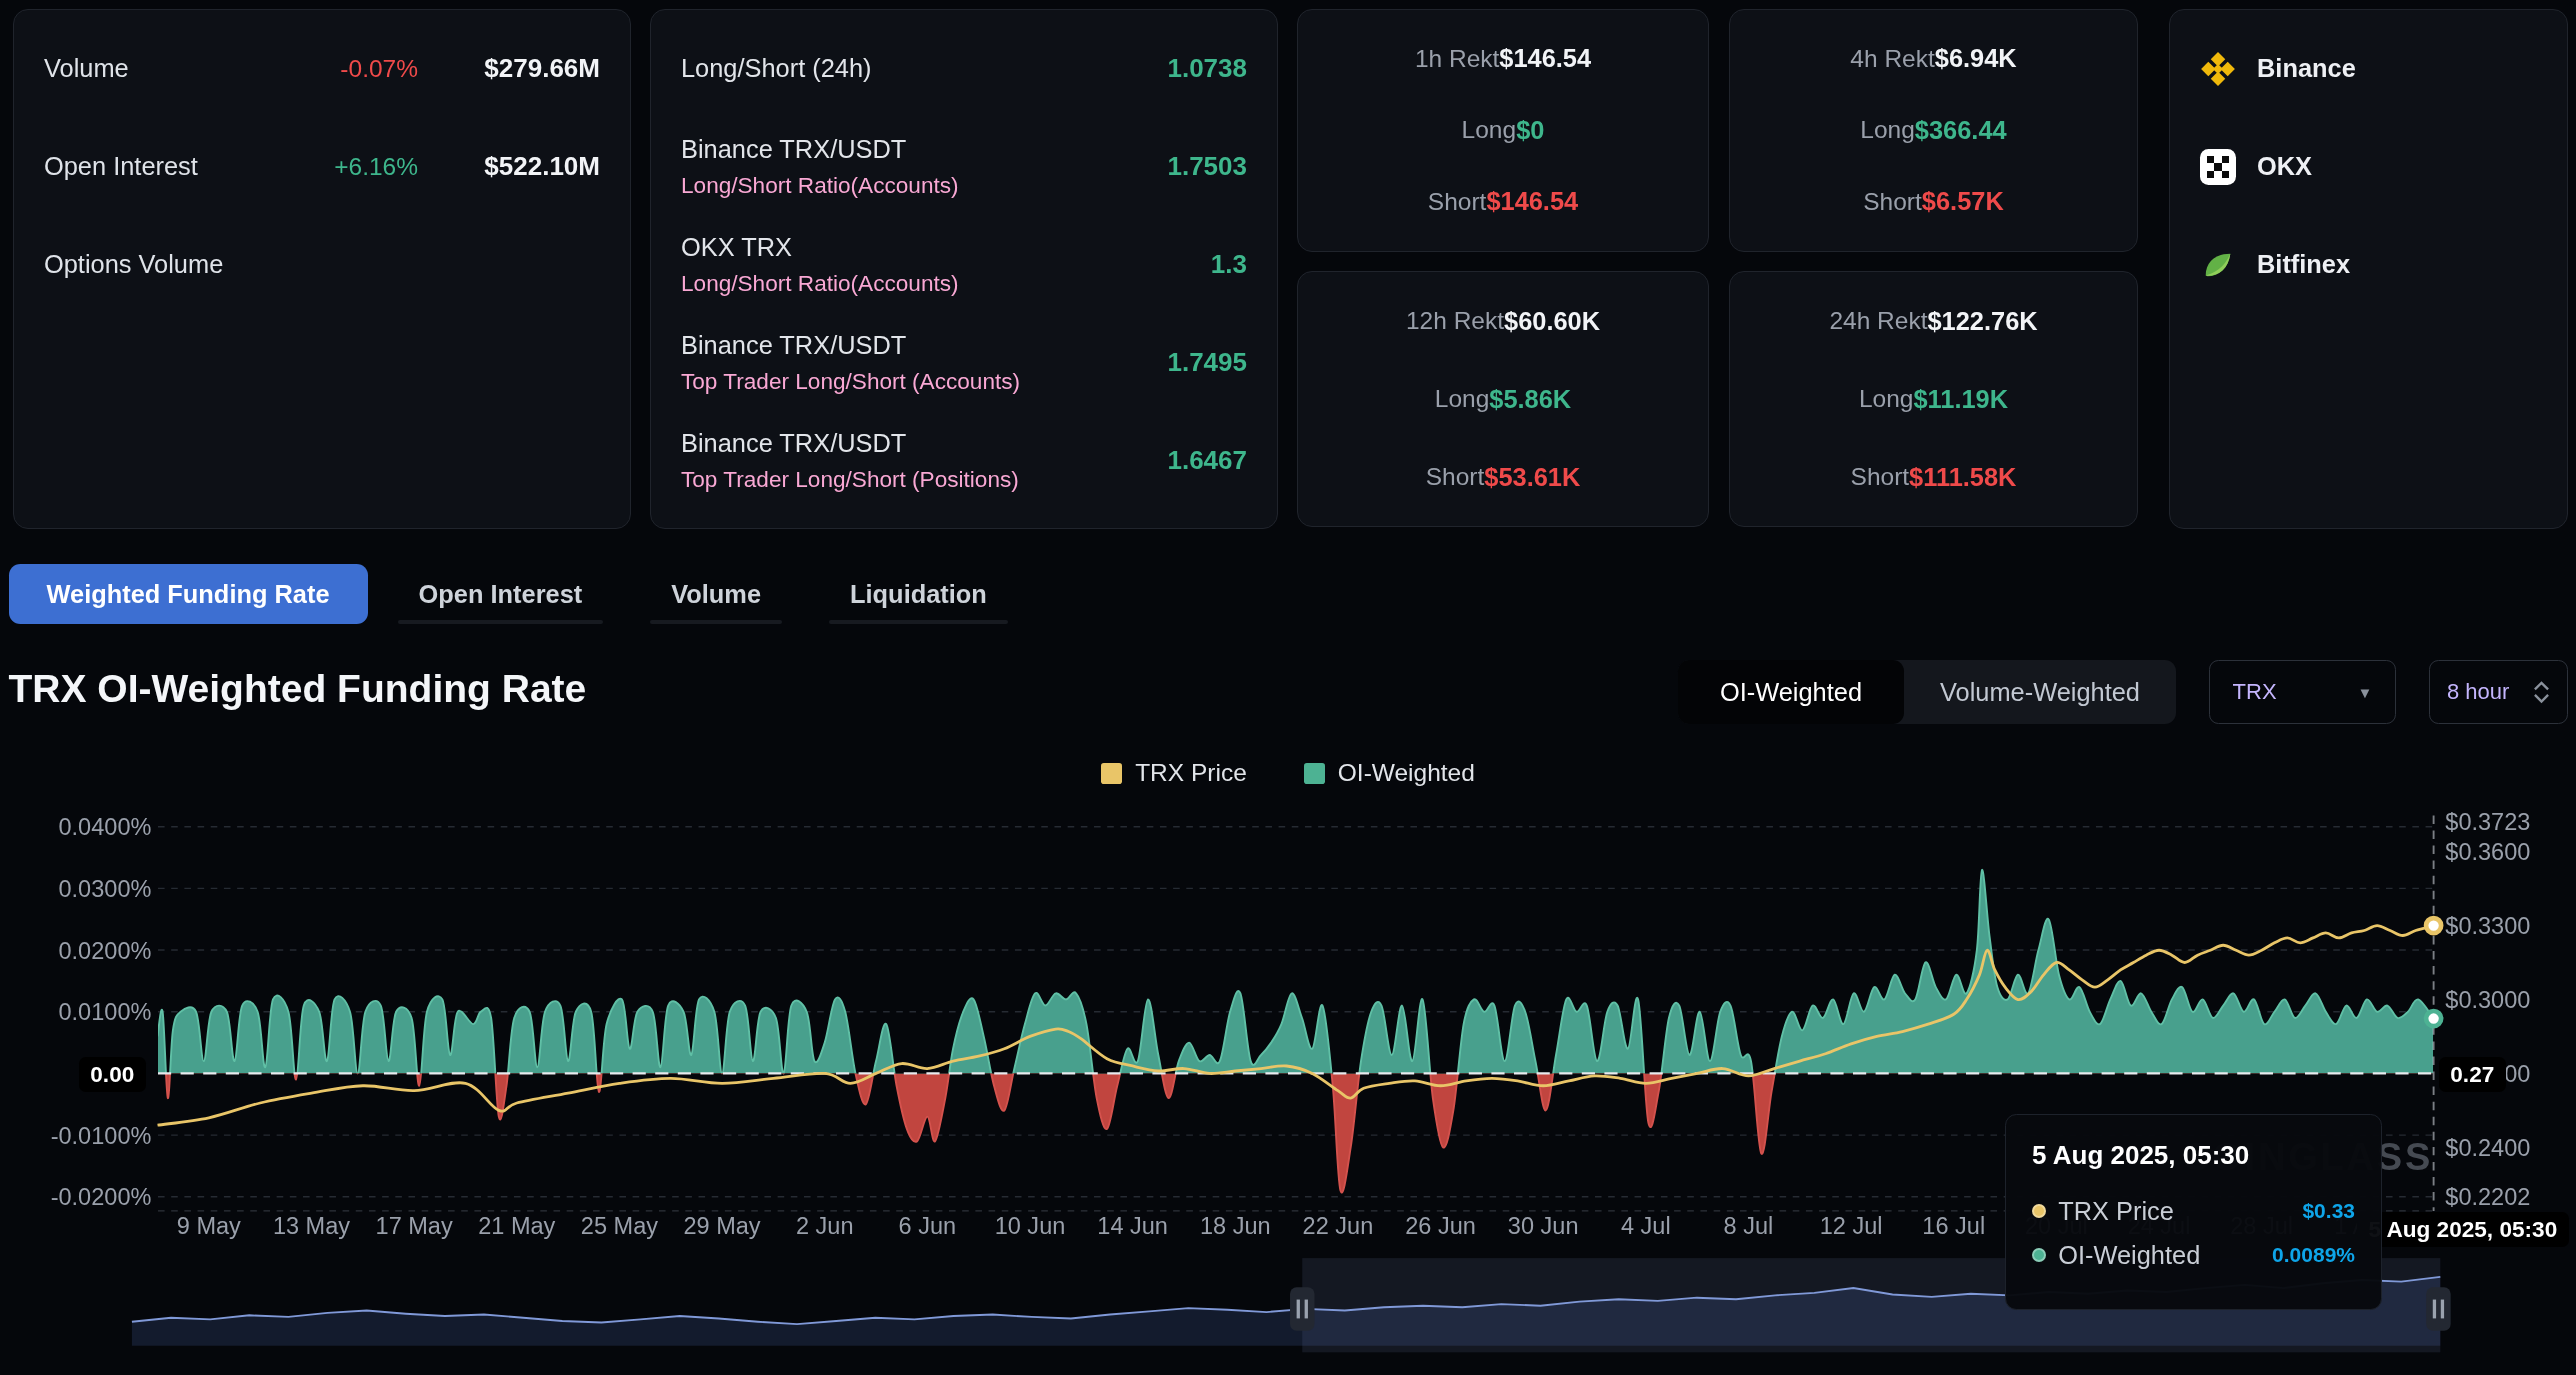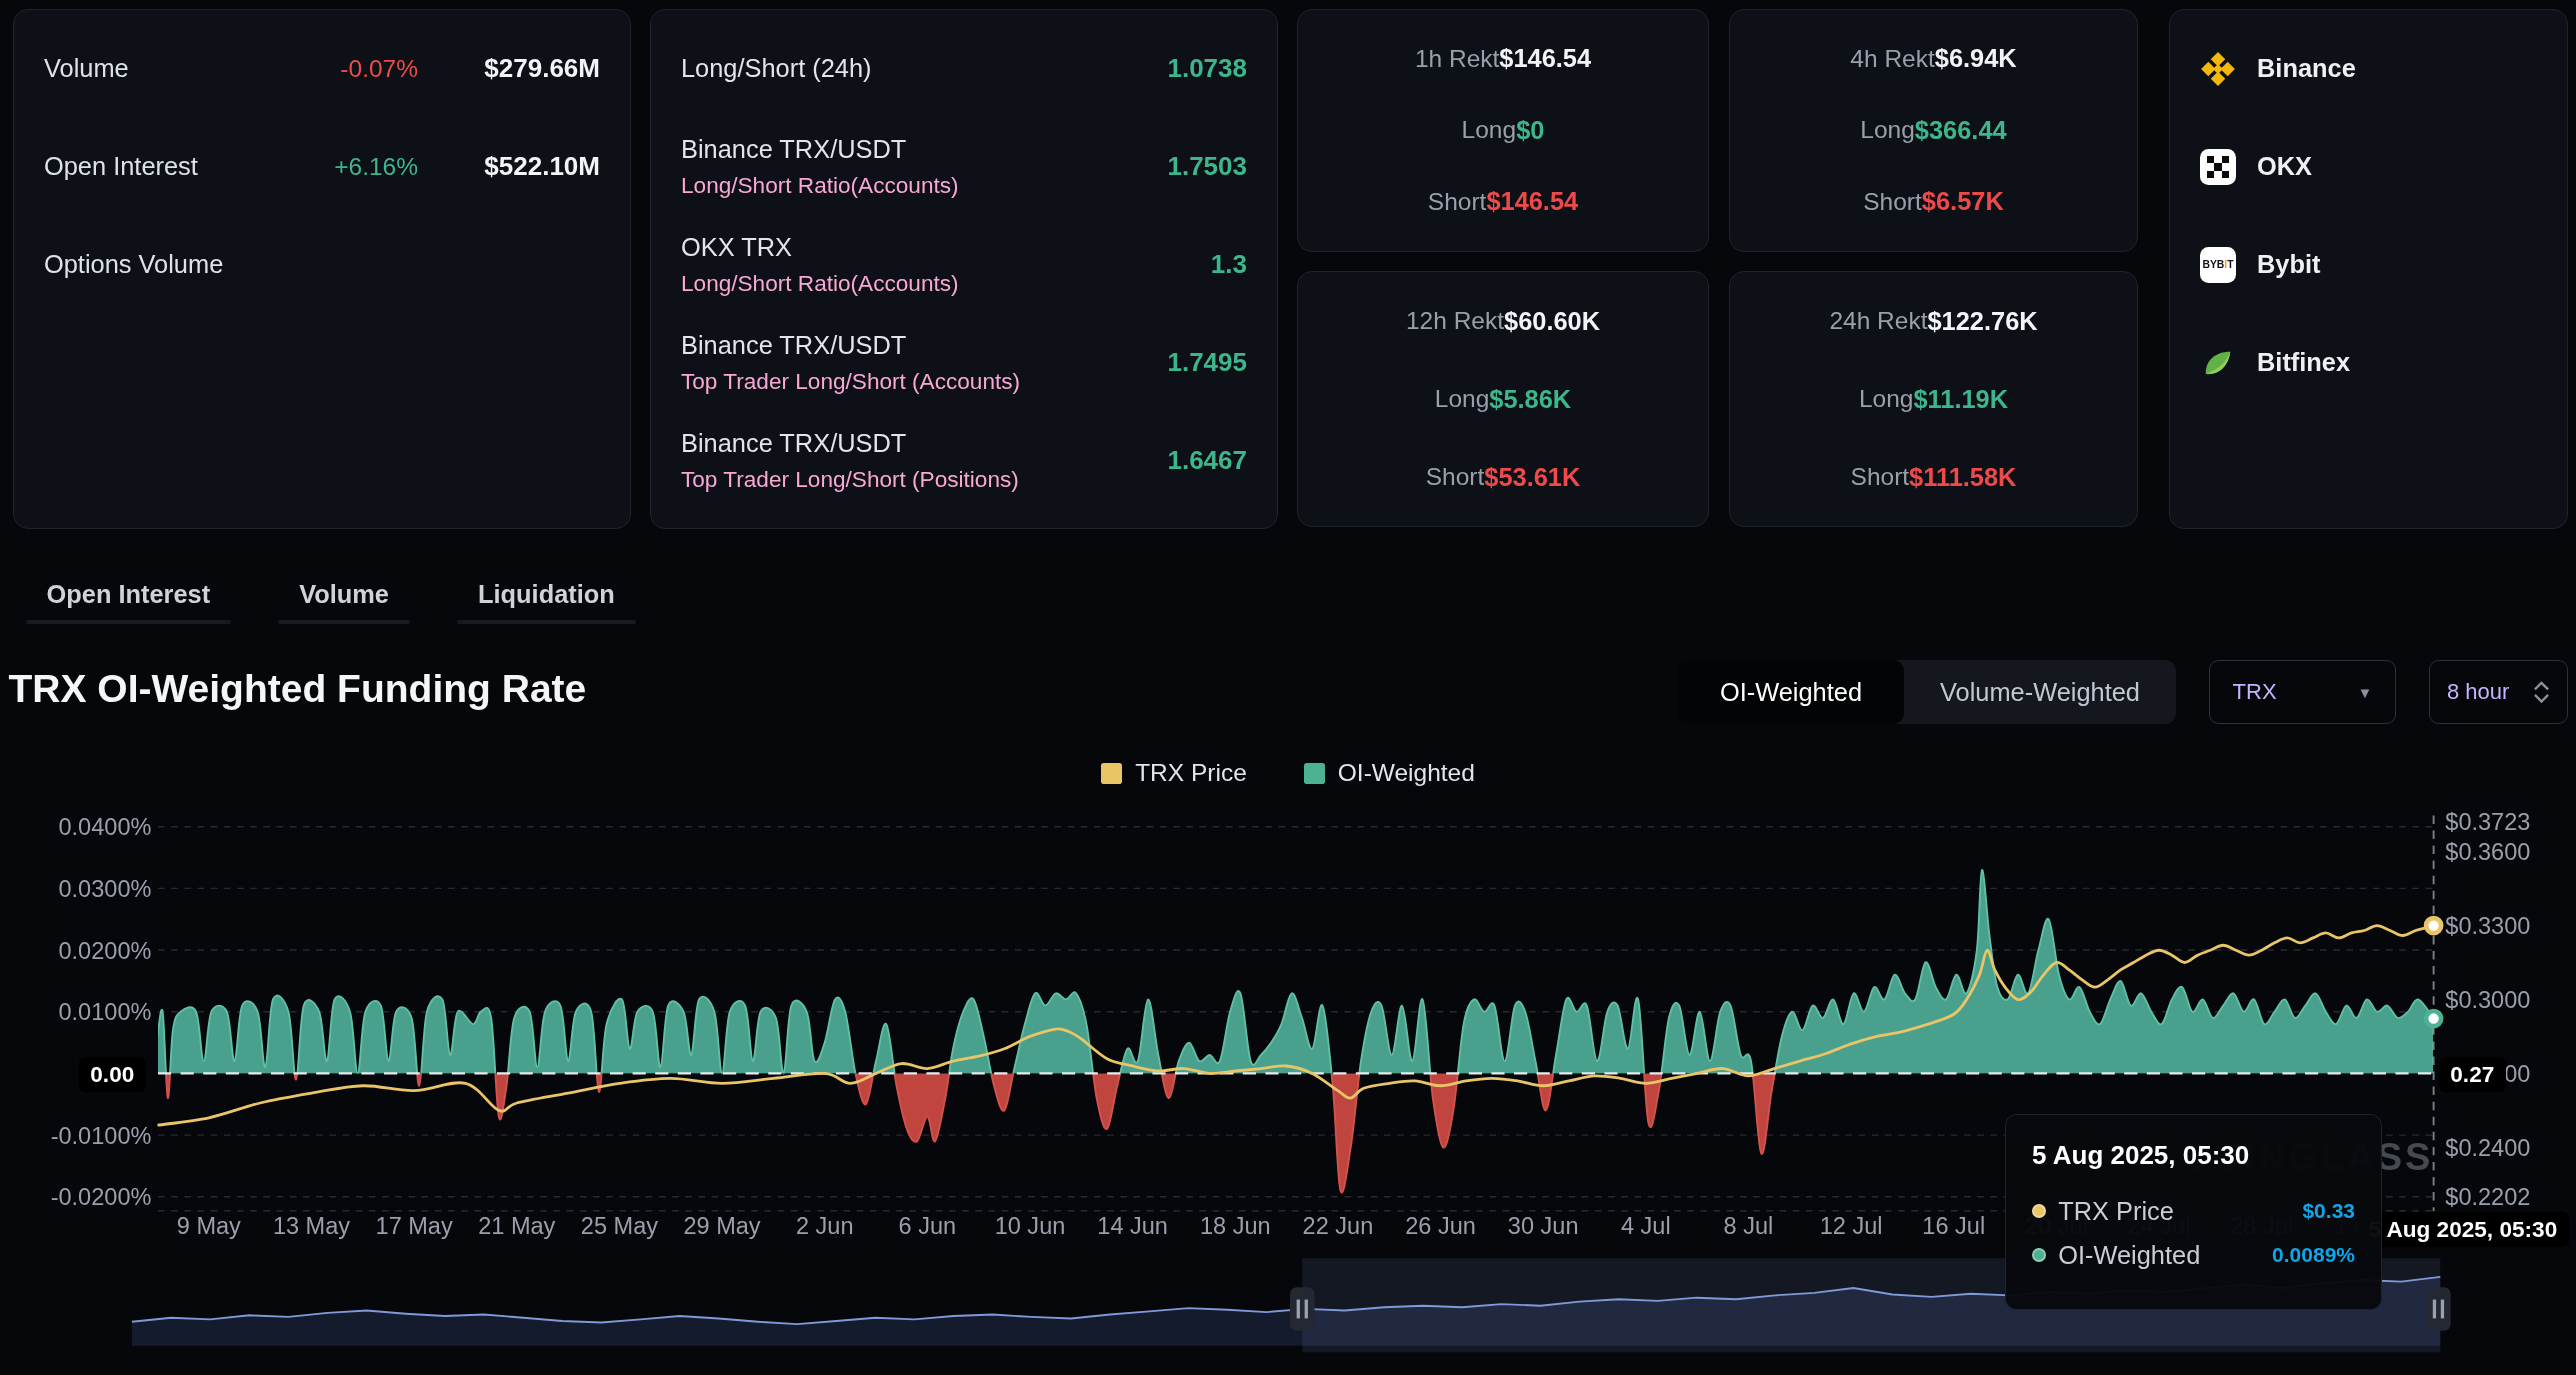--- a/index.html
+++ b/index.html
@@ -238,39 +238,36 @@
                 <i class="b"></i>
                 <i></i>
                 <i class="b"></i>
               </span>
             </span>
             <span class="trend-name">OKX</span>
           </div>
         </div>
         <div class="row104">
           <div class="trend-item">
-            <span class="exch-icon bybit-bg">BYB<span class="i">I</span>T</span>
-            <span class="trend-name">Bybit</span>
-          </div>
-        </div>
-        <div class="row104">
-          <div class="trend-item">
             <span class="exch-icon">
               <svg width="36" height="36" viewBox="0 0 38 38">
                 <path d="M6 30 C6 16 16 7 32 7 C30 22 20 31 8 31 Z" fill="#62b146"></path>
                 <path d="M6 30 C14 28 26 22 32 7 C30 24 18 32 6 30 Z" fill="#8fce5a"></path>
               </svg>
             </span>
             <span class="trend-name">Bitfinex</span>
           </div>
         </div>
       </div>
   </div>
 
   <div class="tabs" id="tabs">
+      <div class="tab active">
+        <span>Weighted Funding Rate</span>
+      </div>
       <div class="tab">
         <span>Open Interest</span>
         <span class="ul"></span>
       </div>
       <div class="tab">
         <span>Volume</span>
         <span class="ul"></span>
       </div>
       <div class="tab">
         <span>Liquidation</span>

